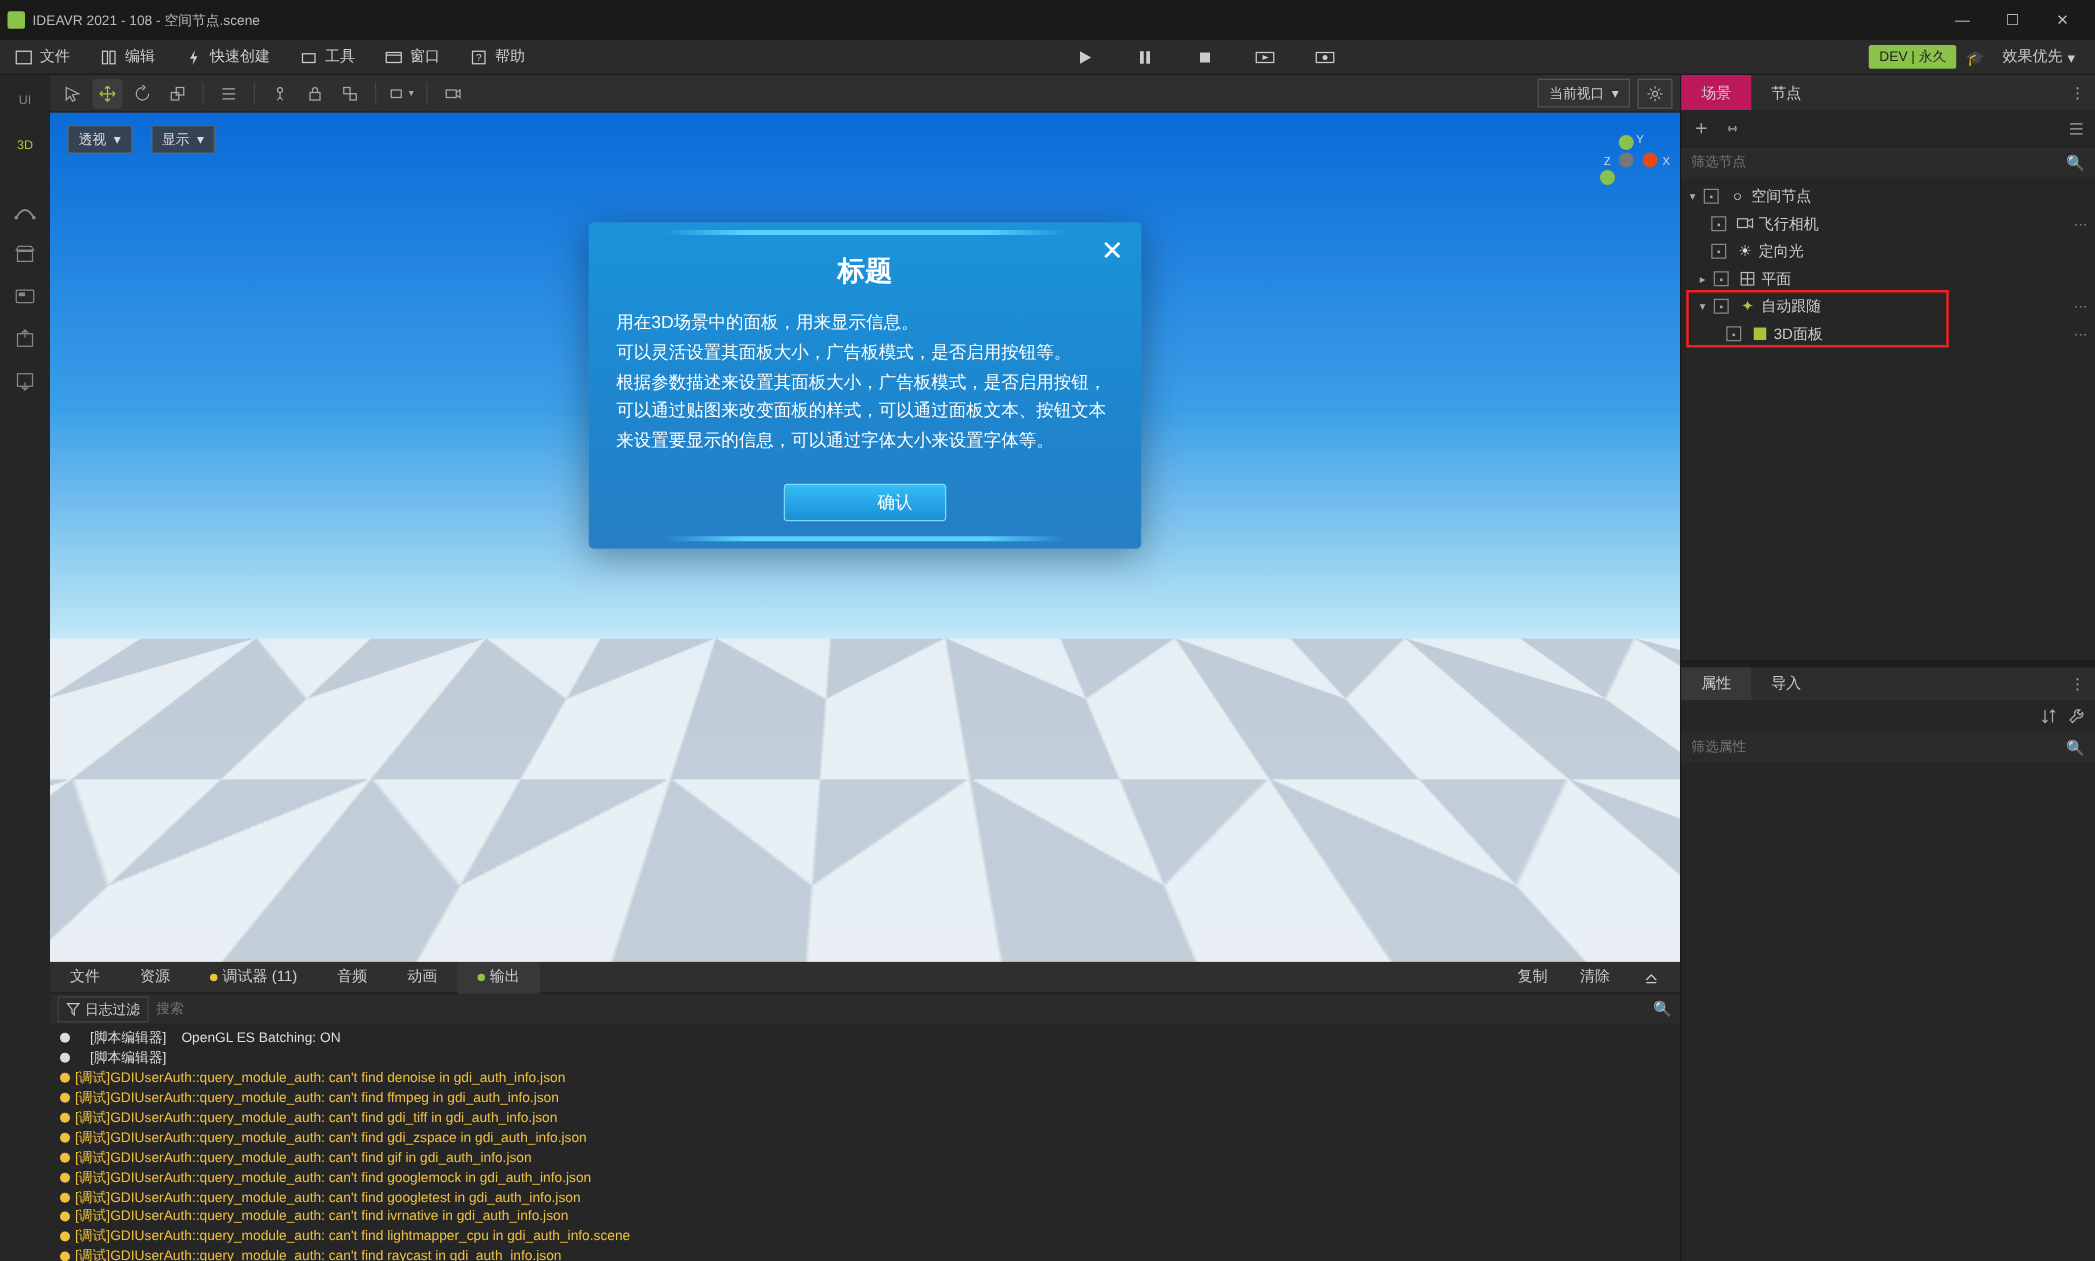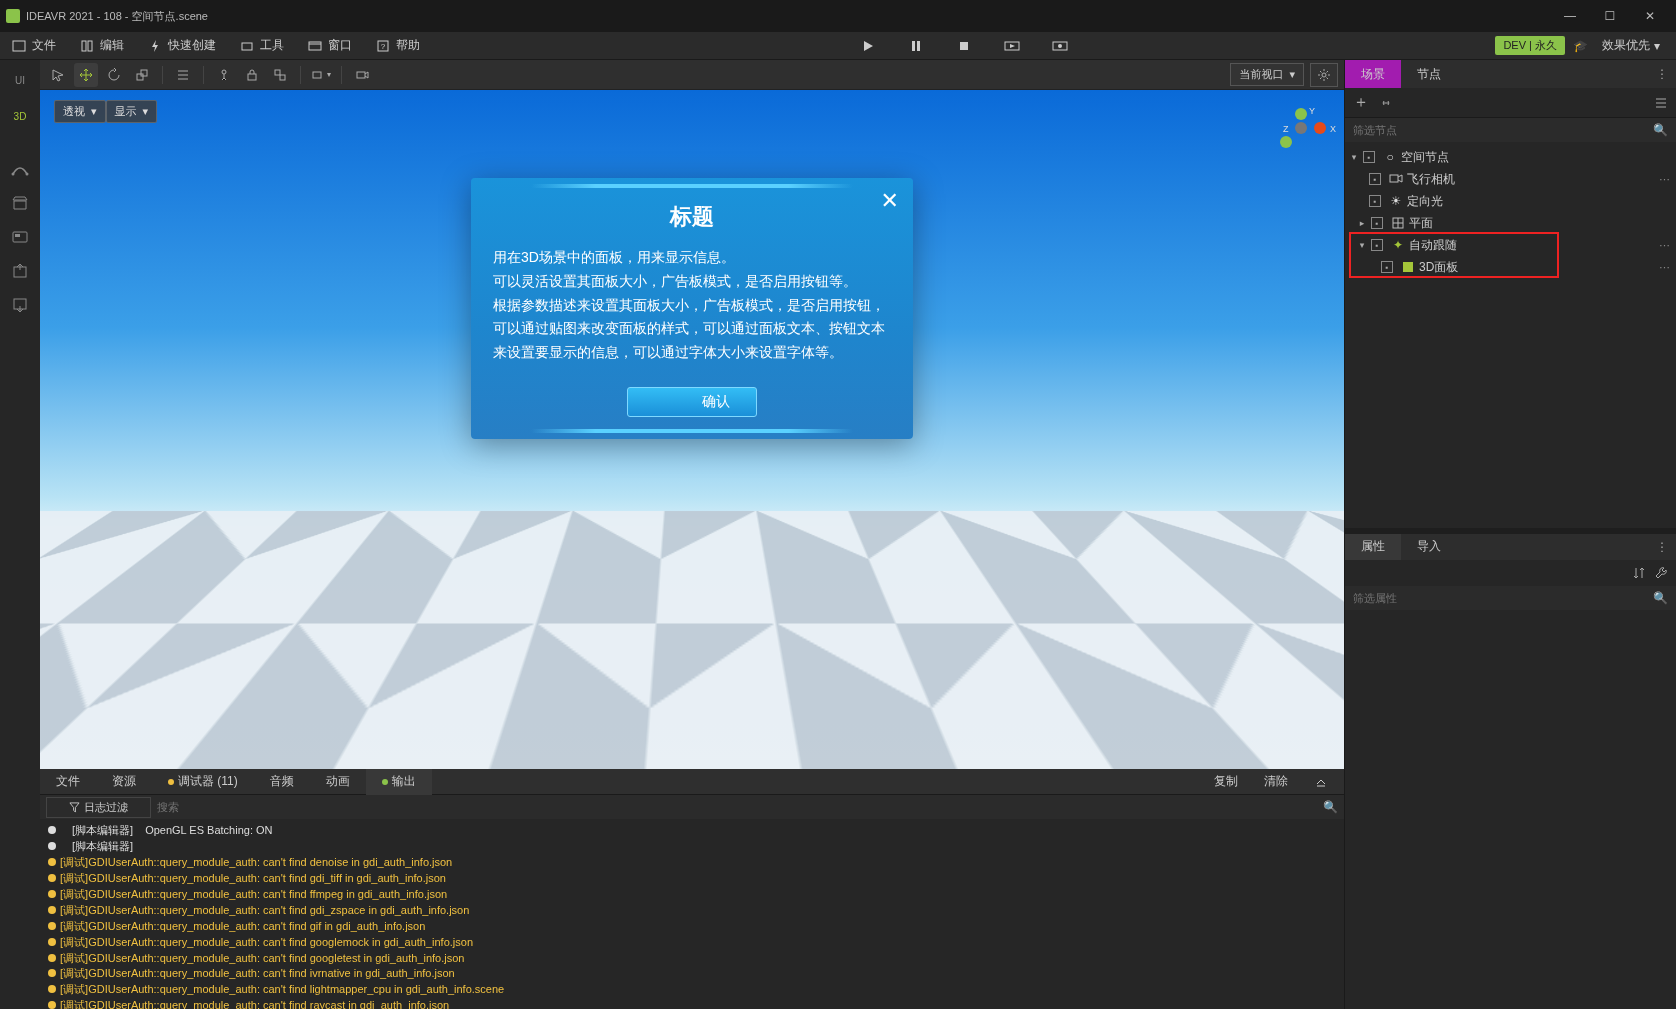--- a/index.html
+++ b/index.html
@@ -45,21 +45,21 @@
 .vp-tool { width: 24px; height: 24px; display: flex; align-items: center; justify-content: center; color: #aaa; cursor: pointer; border-radius: 3px; }
 .vp-tool.active { background: #3d3d3d; }
 .vp-sep { width: 1px; height: 18px; background: #444; margin: 0 4px; }
 .vp-toolbar-right { margin-left: auto; display: flex; align-items: center; gap: 6px; }
 .vp-dd { border: 1px solid #555; padding: 3px 8px; font-size: 11px; color: #ccc; display: flex; align-items: center; gap: 6px; cursor: pointer; background: #333; }
 .gear-box { width: 28px; height: 24px; border: 1px solid #555; background: #333; display: flex; align-items: center; justify-content: center; color: #aaa; cursor: pointer; }
 
 
 .viewport-wrap { flex: 1; position: relative; background: #333; overflow: hidden; }
 .viewport { position: absolute; inset: 0; background: linear-gradient(to bottom, #0a6ad8 0%, #3b9fe8 35%, #b8e3f5 60%, #dff2fa 65%, #eef7fc 100%); }
-.vp-overlay-tl { position: absolute; top: 10px; left: 14px; display: flex; gap: 0; }
+.vp-overlay-tl { position: absolute; top: 10px; left: 14px; display: flex; gap: 15px; }
 .vp-dd2 { border: 1px solid rgba(120,120,120,0.6); background: rgba(60,60,60,0.85); padding: 3px 8px; color: #ddd; font-size: 11px; display: flex; align-items: center; gap: 6px; cursor: pointer; border-radius: 2px; }
 
 .floor { position: absolute; left: 0; right: 0; top: 62%; bottom: 0; background:
   repeating-conic-gradient(from 0deg at 50% 0%, #e8eff4 0deg 45deg, #bcc9d4 45deg 90deg);
   background-size: 80px 80px;
   transform: perspective(700px) rotateX(62deg) scale(2.3,2.3);
   transform-origin: 50% 0%;
   opacity: 0.9;
   filter: blur(0.3px);
 }
@@ -83,36 +83,36 @@
 
 
 .bottom-panel { height: 250px; background: #262626; display: flex; flex-direction: column; }
 .bp-tabs { height: 26px; background: #2f2f2f; display: flex; align-items: center; border-bottom: 1px solid #1a1a1a; }
 .bp-tab { padding: 0 16px; height: 26px; display: flex; align-items: center; color: #ccc; cursor: pointer; gap:4px; }
 .bp-tab.active { background: #383838; }
 .bp-tab .dot { width:6px; height:6px; border-radius:50%; display:inline-block; }
 .bp-tabs-right { margin-left: auto; display: flex; gap: 10px; padding-right: 8px; align-items:center; }
 .bp-btn { color: #ccc; cursor: pointer; padding: 2px 8px; font-size:12px; }
 .bp-search { height: 24px; background: #2b2b2b; display: flex; align-items: center; padding: 0 6px; gap: 6px; }
-.bp-filter-btn { display: flex; align-items: center; gap: 4px; color: #ccc; cursor: pointer; font-size:11px; padding: 2px 22px; border: 1px solid #444;}
+.bp-filter-btn { display: flex; align-items: center; gap: 4px; color: #ccc; cursor: pointer; font-size:11px; padding: 2px 6px; border: 1px solid #444;}
 .bp-search input { flex:1; background: transparent; border: none; color: #ccc; font-size: 11px; outline: none; }
 .bp-log { flex: 1; overflow: auto; padding: 4px 8px; font-family: Consolas, monospace; font-size: 11px; line-height: 1.45; }
 .log-line { display: flex; align-items: flex-start; gap: 4px; }
 .log-dot { width: 8px; height: 8px; border-radius: 50%; margin-top: 3px; flex-shrink: 0; }
 .log-dot.white { background: #ddd; }
 .log-dot.yellow { background: #f0c040; }
 .log-text .tag { color: #f0c040; }
 .log-text .msg { color: #f0c040; }
 .log-text .white { color: #ddd; padding-left: 12px; }
 
 
 .right-panel { width: 332px; background: #262626; display: flex; flex-direction: column; border-left: 1px solid #1a1a1a; }
 .rp-tabs { height: 28px; background: #2d2d2d; display: flex; align-items: center; }
 .rp-tab { padding: 0 16px; height: 28px; display: flex; align-items: center; color: #ccc; cursor: pointer; }
-.rp-tab.active { background: #a21caf; }
+.rp-tab.active { background: #be185d; }
 .rp-tab-menu { margin-left: auto; padding: 0 8px; color: #aaa; cursor: pointer; }
 .rp-toolbar { height: 30px; display: flex; align-items: center; padding: 0 8px; gap: 10px; border-bottom: 1px solid #1a1a1a; }
 .rp-ic { color: #aaa; cursor: pointer; }
 .rp-search { height: 24px; display: flex; align-items: center; padding: 0 8px; background: #2b2b2b; }
 .rp-search input { flex:1; background: transparent; border: none; color: #999; font-size: 11px; outline: none; }
 
 .tree { padding: 4px 0; }
 .tree-row { display: flex; align-items: center; height: 22px; padding-right: 6px; gap: 4px; color: #ccc; cursor: pointer; position: relative; }
 .tree-caret { width: 10px; text-align: center; color: #aaa; font-size: 9px; }
 .tree-ic { width: 14px; height: 14px; display: inline-flex; align-items: center; justify-content: center; }
@@ -439,25 +439,25 @@
           <div class="log-line">
             <span class="log-dot white"></span>
             <span class="log-text"><span class="white">[脚本编辑器]</span><span class="white"></span></span>
           </div>
           <div class="log-line">
             <span class="log-dot yellow"></span>
             <span class="log-text"><span class="tag">[调试]</span><span class="msg">GDIUserAuth::query_module_auth: can't find denoise in gdi_auth_info.json</span></span>
           </div>
           <div class="log-line">
             <span class="log-dot yellow"></span>
+            <span class="log-text"><span class="tag">[调试]</span><span class="msg">GDIUserAuth::query_module_auth: can't find ffmpeg in gdi_auth_info.json</span></span>
+          </div>
+          <div class="log-line">
+            <span class="log-dot yellow"></span>
             <span class="log-text"><span class="tag">[调试]</span><span class="msg">GDIUserAuth::query_module_auth: can't find gdi_tiff in gdi_auth_info.json</span></span>
-          </div>
-          <div class="log-line">
-            <span class="log-dot yellow"></span>
-            <span class="log-text"><span class="tag">[调试]</span><span class="msg">GDIUserAuth::query_module_auth: can't find ffmpeg in gdi_auth_info.json</span></span>
           </div>
           <div class="log-line">
             <span class="log-dot yellow"></span>
             <span class="log-text"><span class="tag">[调试]</span><span class="msg">GDIUserAuth::query_module_auth: can't find gdi_zspace in gdi_auth_info.json</span></span>
           </div>
           <div class="log-line">
             <span class="log-dot yellow"></span>
             <span class="log-text"><span class="tag">[调试]</span><span class="msg">GDIUserAuth::query_module_auth: can't find gif in gdi_auth_info.json</span></span>
           </div>
           <div class="log-line">

